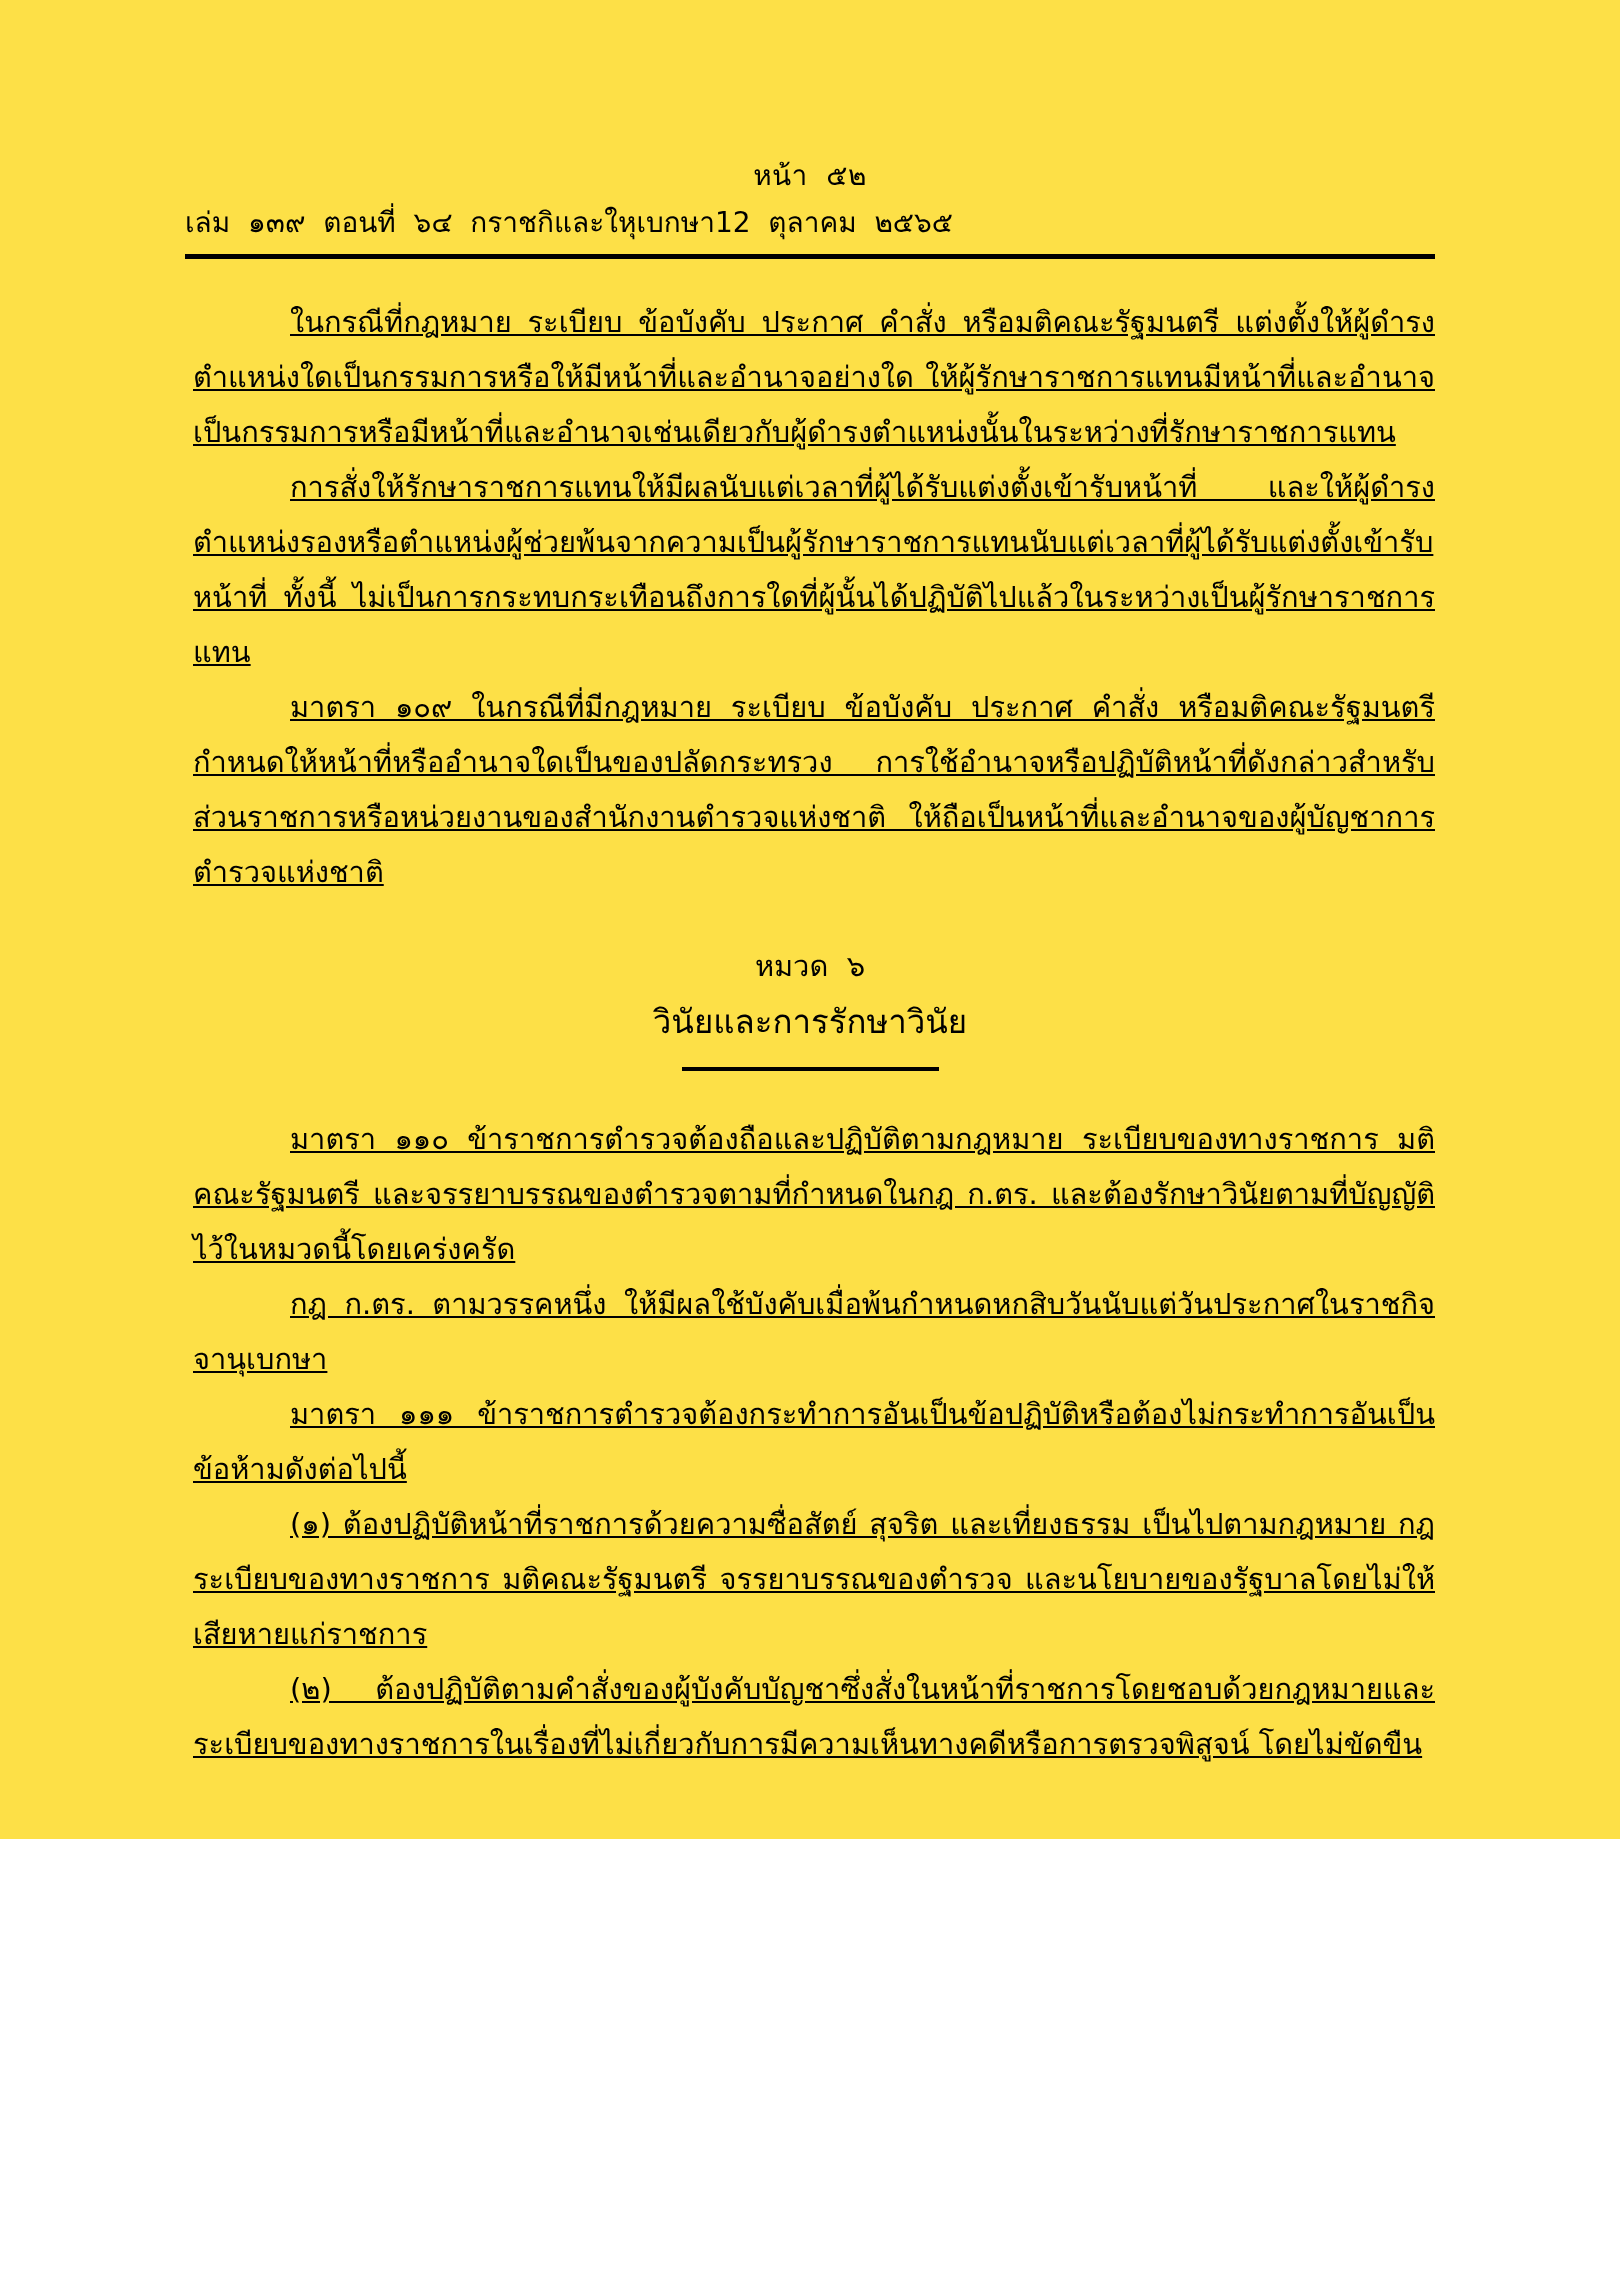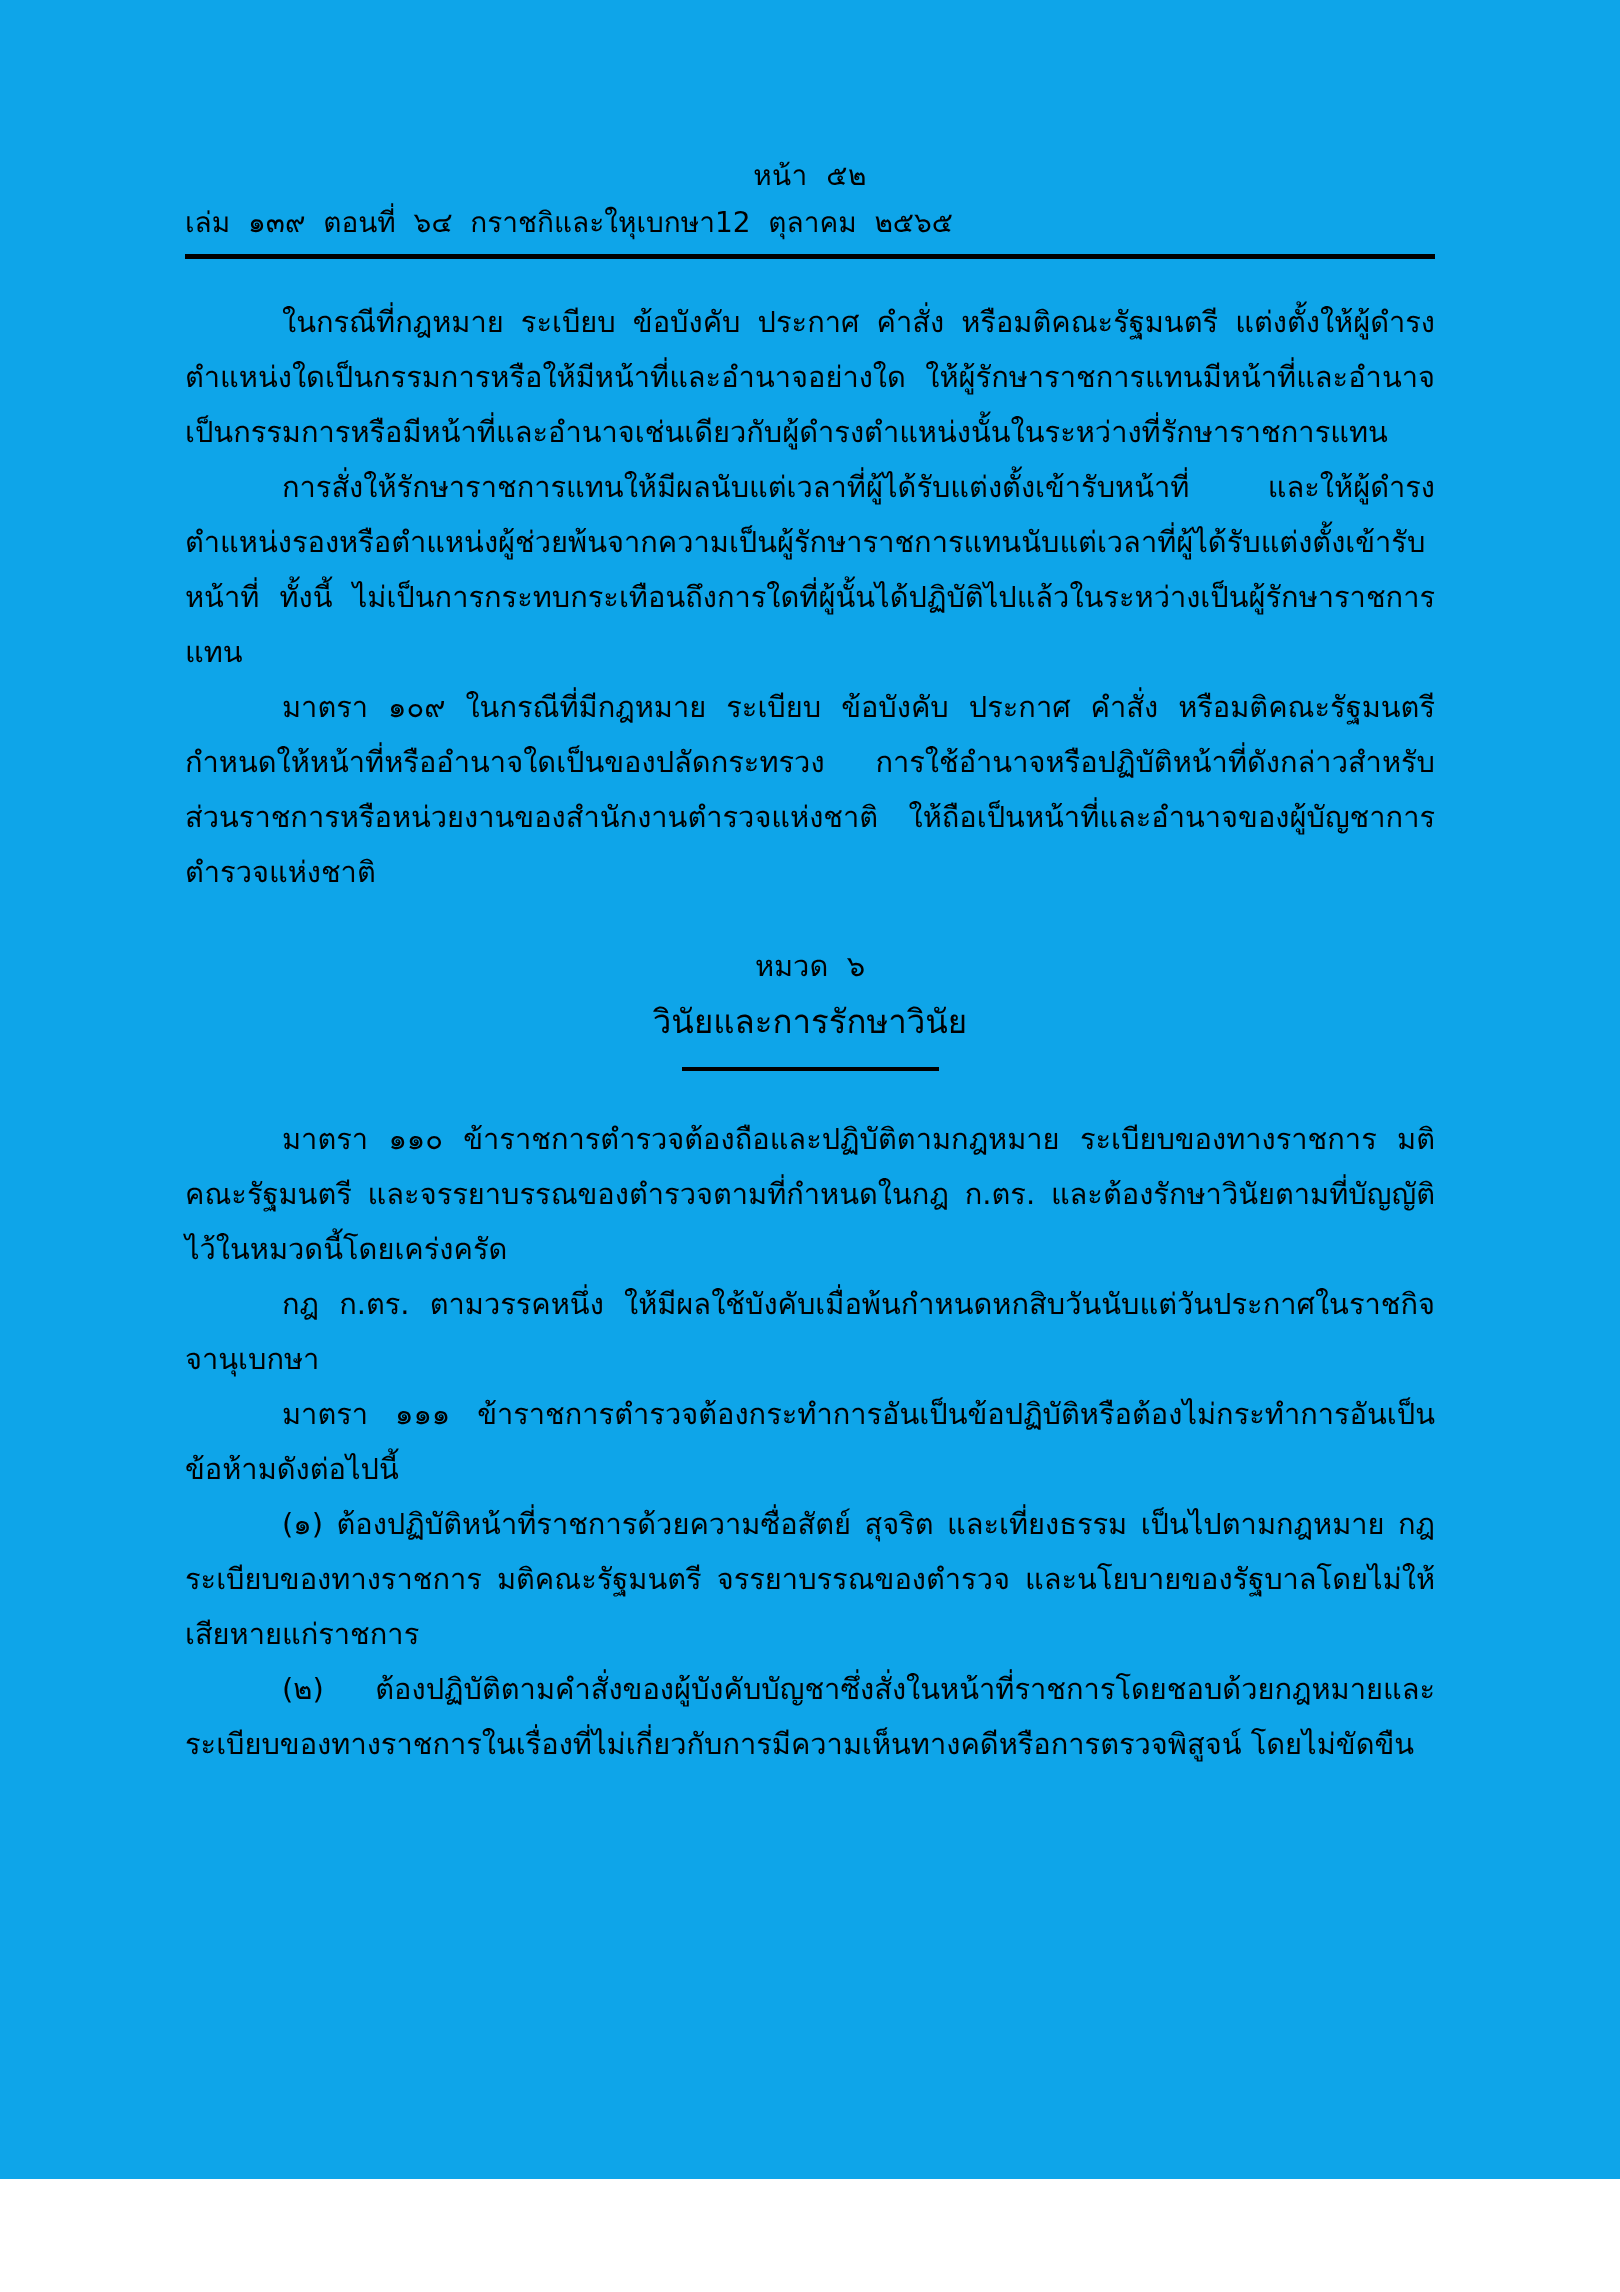--- a/index.html
+++ b/index.html
@@ -7,22 +7,22 @@
     padding: 0;
     background: #ffffff;
   }
   body {
     font-family: "DejaVu Sans", "Liberation Sans", sans-serif;
     color: #000000;
   }
   .page {
     position: relative;
     width: 1620px;
-    height: 2179px;
-    background: #0ea5e9;
+    height: 1839px;
+    background: #fde047;
     margin: 0 auto;
     overflow: hidden;
     box-sizing: border-box;
   }
   .content {
     position: absolute;
     left: 185px;
     top: 0;
     width: 1250px;
   }
@@ -58,25 +58,26 @@
     width: 100%;
   }
 
   
   .body {
     margin-top: 36px;
     font-size: 29px;
     line-height: 55px;
   }
   p.para {
-    margin: 0 0 0 0;
+    margin: 0 0 0 8px;
     text-align: justify;
     text-justify: inter-word;
     text-indent: 97px;
     word-spacing: 0px;
+    text-decoration: underline;
   }
 
   
   p.para + p.para { margin-top: 0; }
 
   
   .chapter {
     margin-top: 39px;
     text-align: center;
   }

